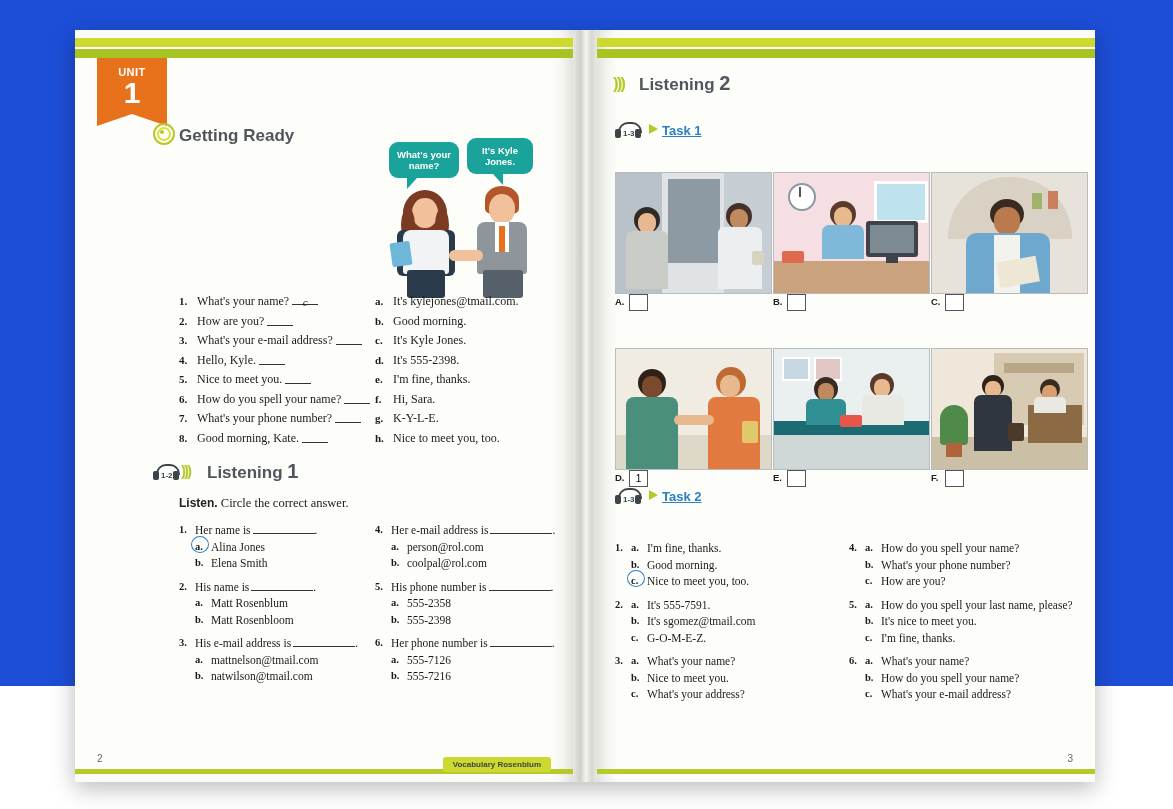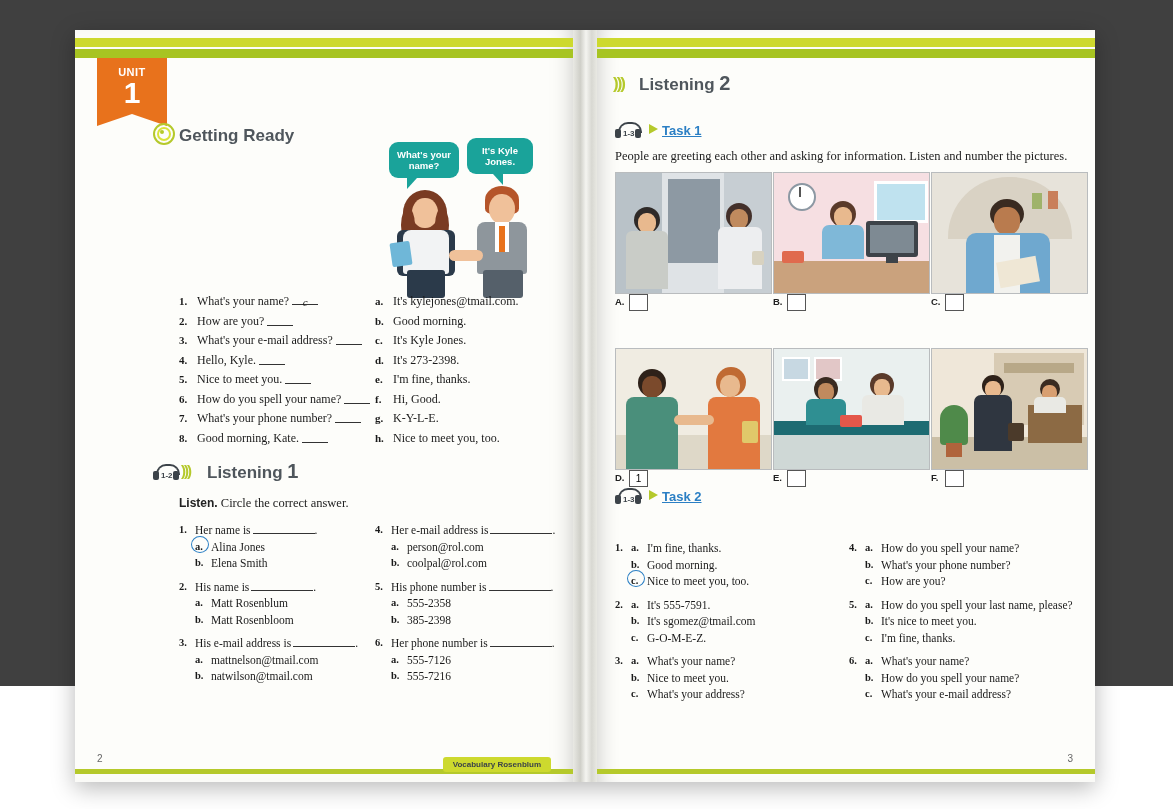--- a/index.html
+++ b/index.html
@@ -1,17 +1,17 @@
 <!DOCTYPE html>
 <html><head>
 <meta charset="utf-8">
 <style>
   html,body{margin:0;padding:0;background:#ffffff;}
   body{width:1173px;height:809px;overflow:hidden;font-family:"Liberation Serif",serif;}
-  .page{position:relative;width:1173px;height:686px;background:#404040;}
+  .page{position:relative;width:1173px;height:686px;background:#1d4ed8;}
 
   
   .book{position:absolute;left:75px;top:30px;width:1020px;height:752px;
         background:#fdfdfb;
         box-shadow:0 6px 22px rgba(0,0,0,.28);}
   .spine{position:absolute;left:498px;top:0;width:26px;height:752px;
          background:linear-gradient(to right,#e9e9e4 0%,#cfcfc8 28%,#f4f4f0 50%,#d8d8d2 72%,#efefe9 100%);}
   .leftpage{position:absolute;left:0;top:0;width:500px;height:752px;background:#fdfdfa;
             box-shadow:inset -18px 0 24px -18px rgba(0,0,0,.25);}
   .rightpage{position:absolute;left:522px;top:0;width:498px;height:752px;background:#fdfdfa;
@@ -191,23 +191,23 @@
           <div class="row"><span class="n">5.</span><span>Nice to meet you.</span><span class="blank"></span></div>
           <div class="row"><span class="n">6.</span><span>How do you spell your name?</span><span class="blank"></span></div>
           <div class="row"><span class="n">7.</span><span>What's your phone number?</span><span class="blank"></span></div>
           <div class="row"><span class="n">8.</span><span>Good morning, Kate.</span><span class="blank"></span></div>
         </div>
 
       <div class="abclist" id="gr-lettered" style="left:300px;top:262px;">
           <div class="row"><span class="n">a.</span><span>It's kylejones@tmail.com.</span></div>
           <div class="row"><span class="n">b.</span><span>Good morning.</span></div>
           <div class="row"><span class="n">c.</span><span>It's Kyle Jones.</span></div>
-          <div class="row"><span class="n">d.</span><span>It's 273-2398.</span></div>
+          <div class="row"><span class="n">d.</span><span>It's 555-2398.</span></div>
           <div class="row"><span class="n">e.</span><span>I'm fine, thanks.</span></div>
-          <div class="row"><span class="n">f.</span><span>Hi, Good.</span></div>
+          <div class="row"><span class="n">f.</span><span>Hi, Sara.</span></div>
           <div class="row"><span class="n">g.</span><span>K-Y-L-E.</span></div>
           <div class="row"><span class="n">h.</span><span>Nice to meet you, too.</span></div>
         </div>
 
       <div class="hp" style="left:78px;top:434px;">
         <div class="band"></div>
           <div class="ear-l"></div>
           <div class="ear-r"></div>
       </div>
       <div class="trk" style="left:86px;top:441px;">1-2</div>
@@ -240,21 +240,21 @@
         </div>
       <div class="qcol" id="l1-right" style="left:300px;top:492px;width:190px;">
           <div class="q">
             <div class="opt" style="padding-left:16px;"><span class="qn">4.</span><span>Her e-mail address is</span><span class="ansline"></span>.</div>
             <div class="opt"><span class="ol">a.</span><span>person@rol.com</span></div>
             <div class="opt"><span class="ol">b.</span><span>coolpal@rol.com</span></div>
           </div>
           <div class="q">
             <div class="opt" style="padding-left:16px;"><span class="qn">5.</span><span>His phone number is</span><span class="ansline"></span>.</div>
             <div class="opt"><span class="ol">a.</span><span>555-2358</span></div>
-            <div class="opt"><span class="ol">b.</span><span>385-2398</span></div>
+            <div class="opt"><span class="ol">b.</span><span>555-2398</span></div>
           </div>
           <div class="q">
             <div class="opt" style="padding-left:16px;"><span class="qn">6.</span><span>Her phone number is</span><span class="ansline"></span>.</div>
             <div class="opt"><span class="ol">a.</span><span>555-7126</span></div>
             <div class="opt"><span class="ol">b.</span><span>555-7216</span></div>
           </div>
         </div>
 
       <div class="botbar"></div>
       <div class="pgnum" style="left:22px;">2</div>
@@ -277,21 +277,20 @@
 
       <div class="hp" style="left:18px;top:92px;">
         <div class="band"></div>
           <div class="ear-l"></div>
           <div class="ear-r"></div>
       </div>
       <div class="trk" style="left:26px;top:99px;">1-3</div>
       <div class="taskline" style="left:52px;top:93px;">
         <span class="tri"></span><span style="text-decoration:underline;">Task 1</span>
       </div>
-      <div class="subinstr" style="left:18px;top:119px;width:460px;">People are greeting each other and asking for information. Listen and number the pictures.</div>
 
       <div id="pic-grid">
           <div class="pbox" style="left: 18px; top: 142px;">
             <div class="sc">
               <div class="r" style="left:0;top:0;width:100%;height:100%;background:#dfe3e6"></div>
               <div class="r" style="left:0;top:0;width:46px;height:100%;background:#b9c2c8"></div>
               <div class="r" style="left:52px;top:6px;width:52px;height:84px;background:#8d99a3"></div>
               <div class="r" style="left:108px;top:0;width:47px;height:100%;background:#c7ced3"></div>
               <div class="r" style="left:18px;top:34px;width:26px;height:26px;border-radius:50%;background:#2f2a28"></div>
               <div class="r" style="left:22px;top:40px;width:18px;height:20px;border-radius:45%;background:#e8b98e"></div>

